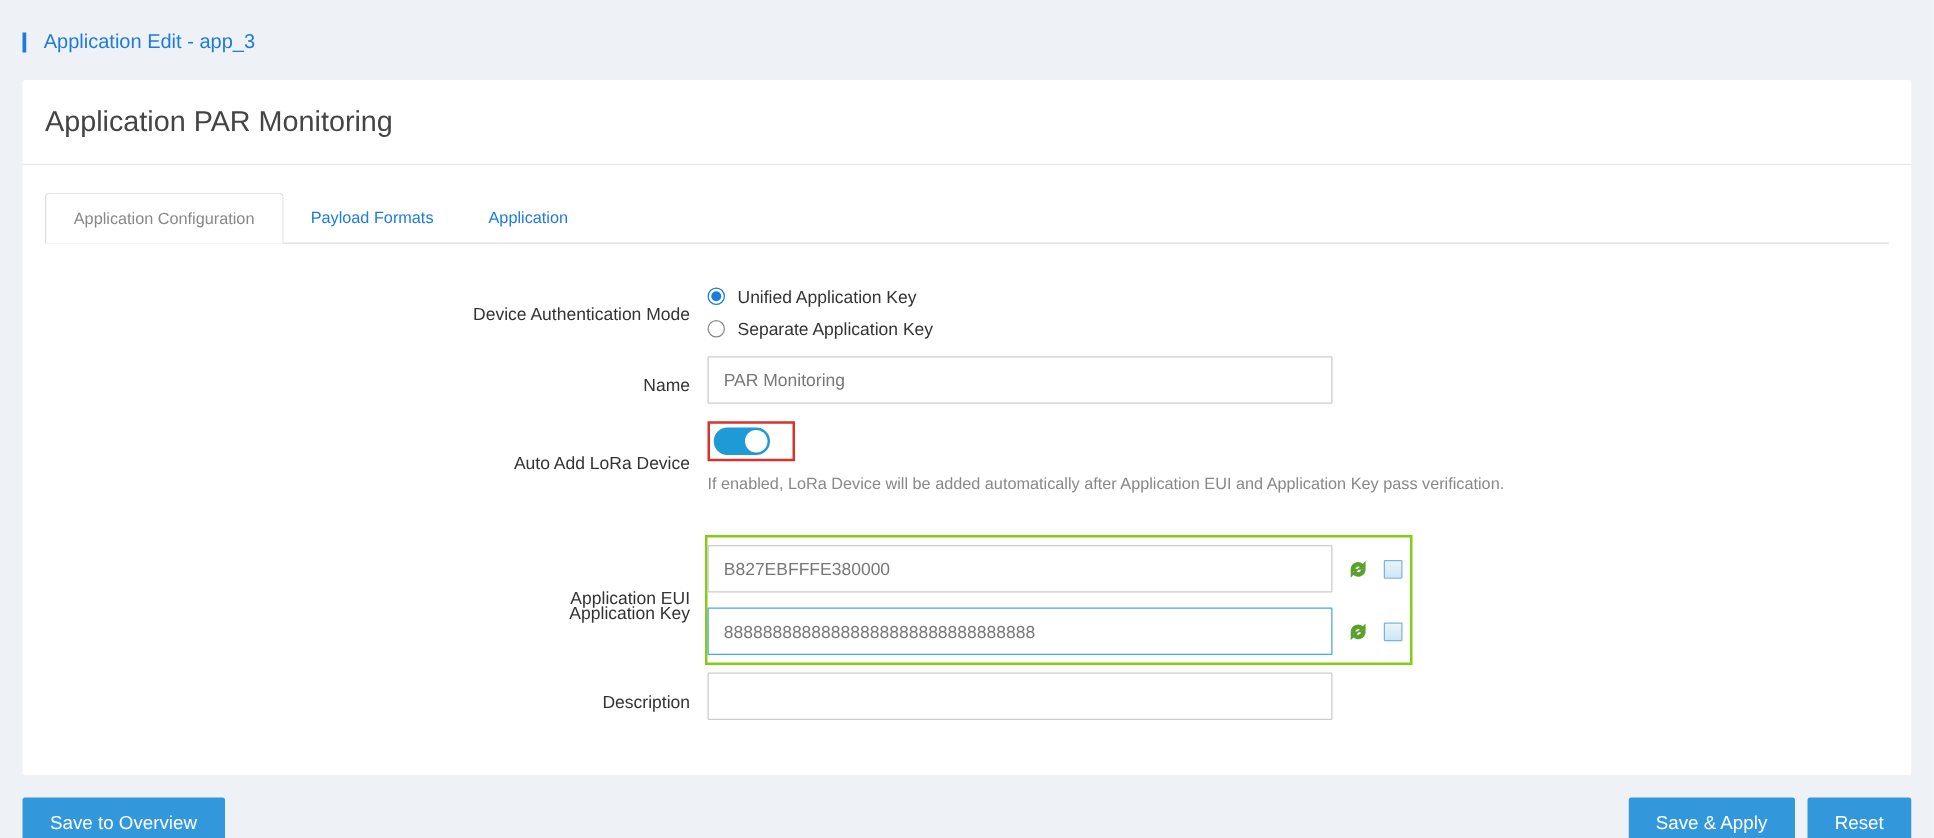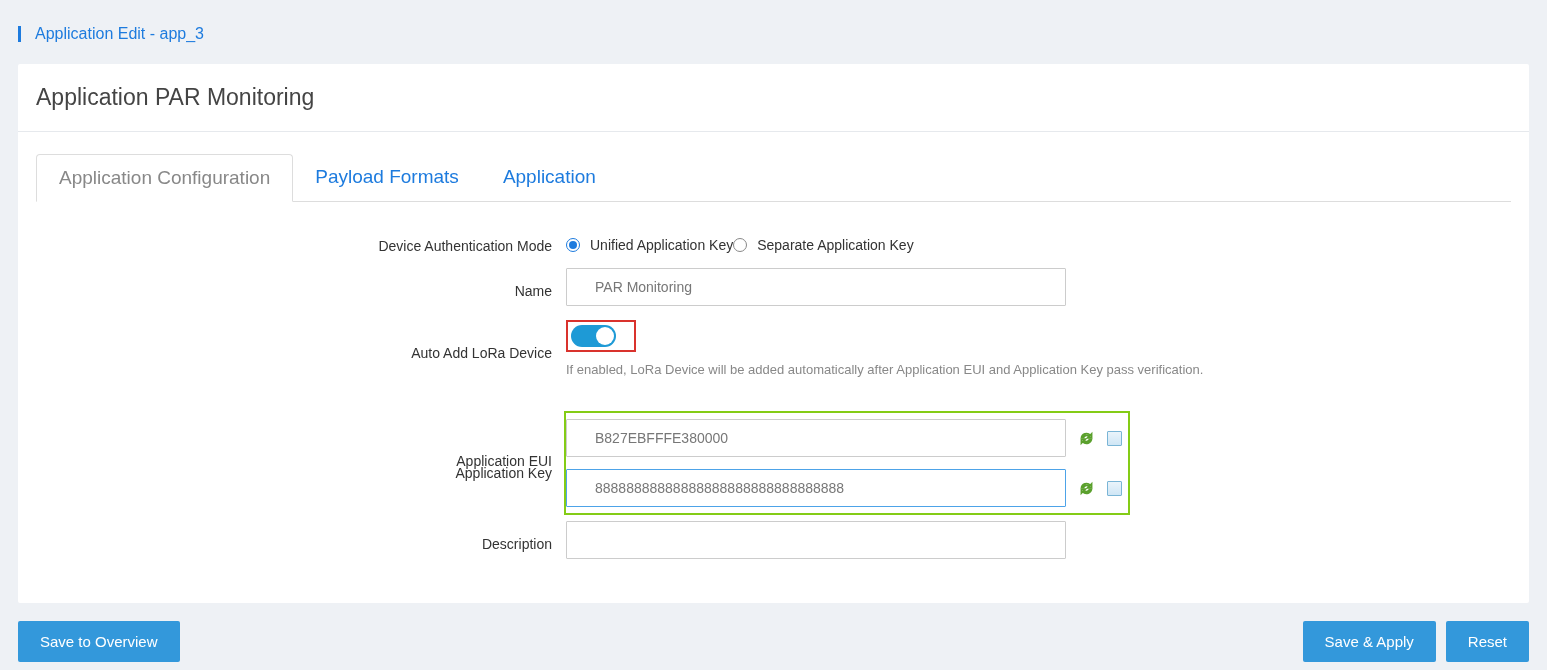--- a/index.html
+++ b/index.html
@@ -36,21 +36,21 @@
   .panel-body {
     padding: 22px 18px 30px;
   }
   .tabs {
     display: flex;
     border-bottom: 1px solid #ddd;
     margin-bottom: 28px;
   }
   .tab {
     padding: 12px 22px;
-    font-size: 19px;
+    font-size: 13px;
     cursor: pointer;
     color: #1d7bde;
   }
   .tab.active {
     color: #888;
     background: #fff;
     border: 1px solid #ddd;
     border-bottom: 1px solid #fff;
     margin-bottom: -1px;
     border-radius: 4px 4px 0 0;
@@ -68,21 +68,22 @@
     color: #333;
     font-size: 14px;
   }
   .form-field {
     flex: 0 0 auto;
     display: flex;
     flex-direction: column;
   }
   .radio-group {
     display: flex;
-    flex-direction: row;
+    flex-direction: column;
+    gap: 10px;
     padding-top: 6px;
   }
   .radio-item {
     display: flex;
     align-items: center;
     gap: 10px;
     cursor: pointer;
   }
   .radio {
     width: 14px; height: 14px;
@@ -98,21 +99,21 @@
   .radio.checked::after {
     content: "";
     width: 8px; height: 8px;
     background: #1d7bde;
     border-radius: 50%;
   }
   .text-input {
     width: 500px;
     height: 38px;
     border: 1px solid #ccc;
-    padding: 0 28px;
+    padding: 0 12px;
     font-size: 14px;
     color: #777;
     border-radius: 1px;
     font-family: inherit;
     margin: 0;
     outline: none;
   }
   .text-input.focused {
     border-color: #4da3e8;
   }

